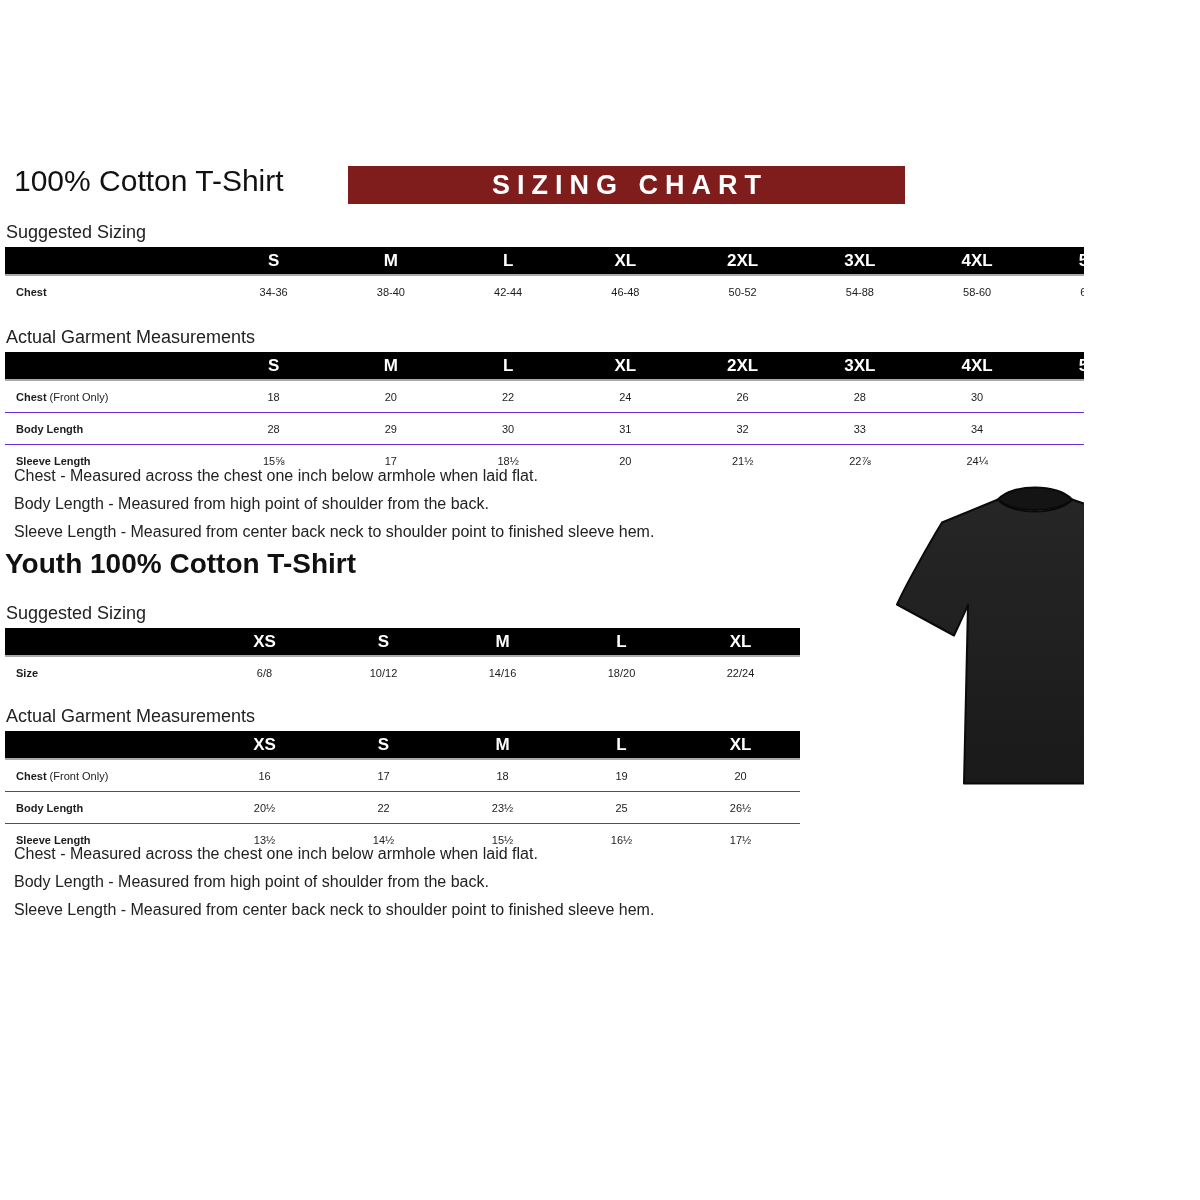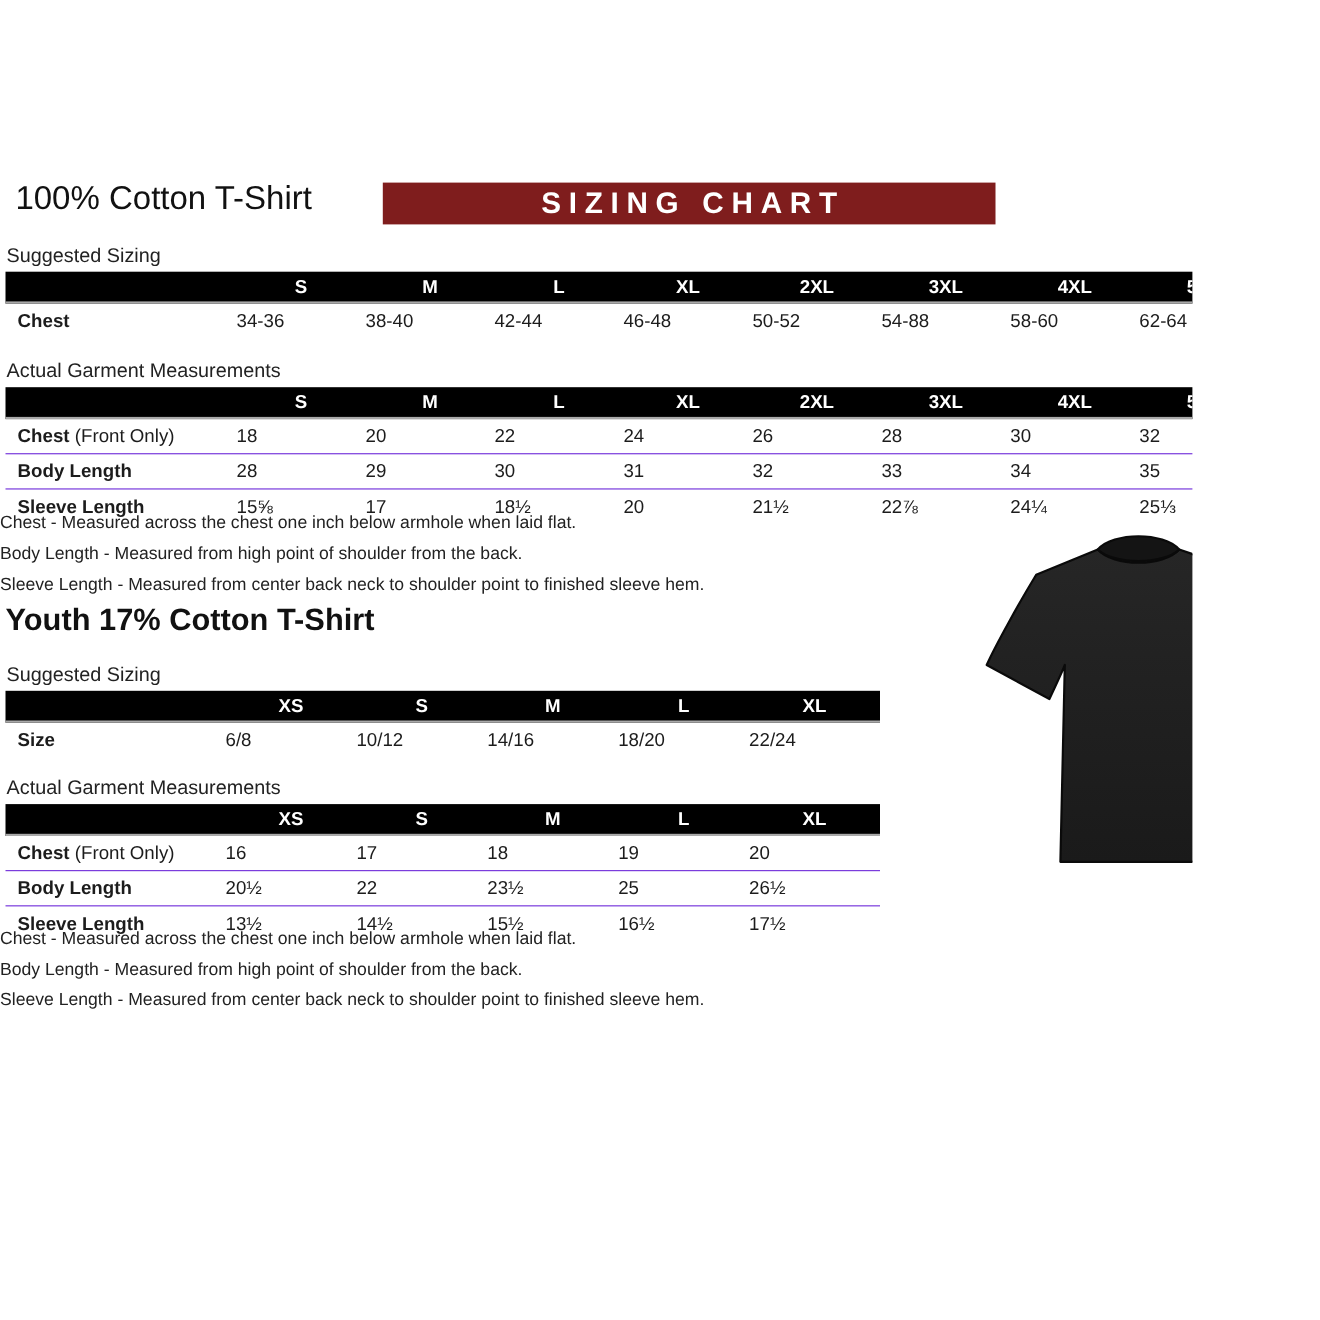--- a/index.html
+++ b/index.html
@@ -25,26 +25,26 @@
   }
   .section-label { font-size:18px; color:#222; margin:12px 0 4px 6px; }
   .block { position:absolute; left:0; }
   .sizing-table { margin-left:5px; }
   .thead {
     background:#000; height:27px; display:flex; align-items:center;
     border-bottom:2px solid #a9a9a9;
   }
   .th-spacer { width:var(--label); flex:none; }
   .th { flex:1; text-align:center; color:#fff; font-weight:bold; font-size:17px; }
-  .trow { display:flex; align-items:center; height:31px; font-size:17px; }
+  .trow { display:flex; align-items:center; height:31px; font-size:11px; }
   .trow + .trow { border-top:1px solid #6d28d9; }
   .row-label { width:var(--label); flex:none; padding-left:11px; box-sizing:border-box; font-weight:bold; white-space:nowrap; }
   .row-label .suffix { font-weight:normal; }
-  .td { flex:1; }
-  .notes { font-size:16px; color:#222; }
+  .td { flex:1; text-align:center; }
+  .notes { margin-left:14px; font-size:16px; color:#222; }
   .notes div { line-height:28px; }
   .youth-title { font-size:28px; font-weight:bold; color:#111; margin-left:5px; }
   .tshirt-wrap { position:absolute; left:880px; top:466px; width:320px; height:348px; }
 </style>
 </head>
 <body>
 
 <div class="page">
 
   <div class="header-row">
@@ -129,21 +129,21 @@
         </div>
       </div>
   </div>
 
   <div class="block notes" style="top:462px; width:860px;">
     <div>Chest - Measured across the chest one inch below armhole when laid flat.</div>
     <div>Body Length - Measured from high point of shoulder from the back.</div>
     <div>Sleeve Length - Measured from center back neck to shoulder point to finished sleeve hem.</div>
   </div>
 
-  <div class="block youth-title" style="top:548px;">Youth 17% Cotton T-Shirt</div>
+  <div class="block youth-title" style="top:548px;">Youth 100% Cotton T-Shirt</div>
 
   <div class="block" style="top:591px; width:810px;">
     <div class="section-label">Suggested Sizing</div>
     <div class="sizing-table" style="--label:200px; width:795px;">
         <div class="thead">
           <div class="th-spacer"></div>
           <div class="th">XS</div>
           <div class="th">S</div>
           <div class="th">M</div>
           <div class="th">L</div>

